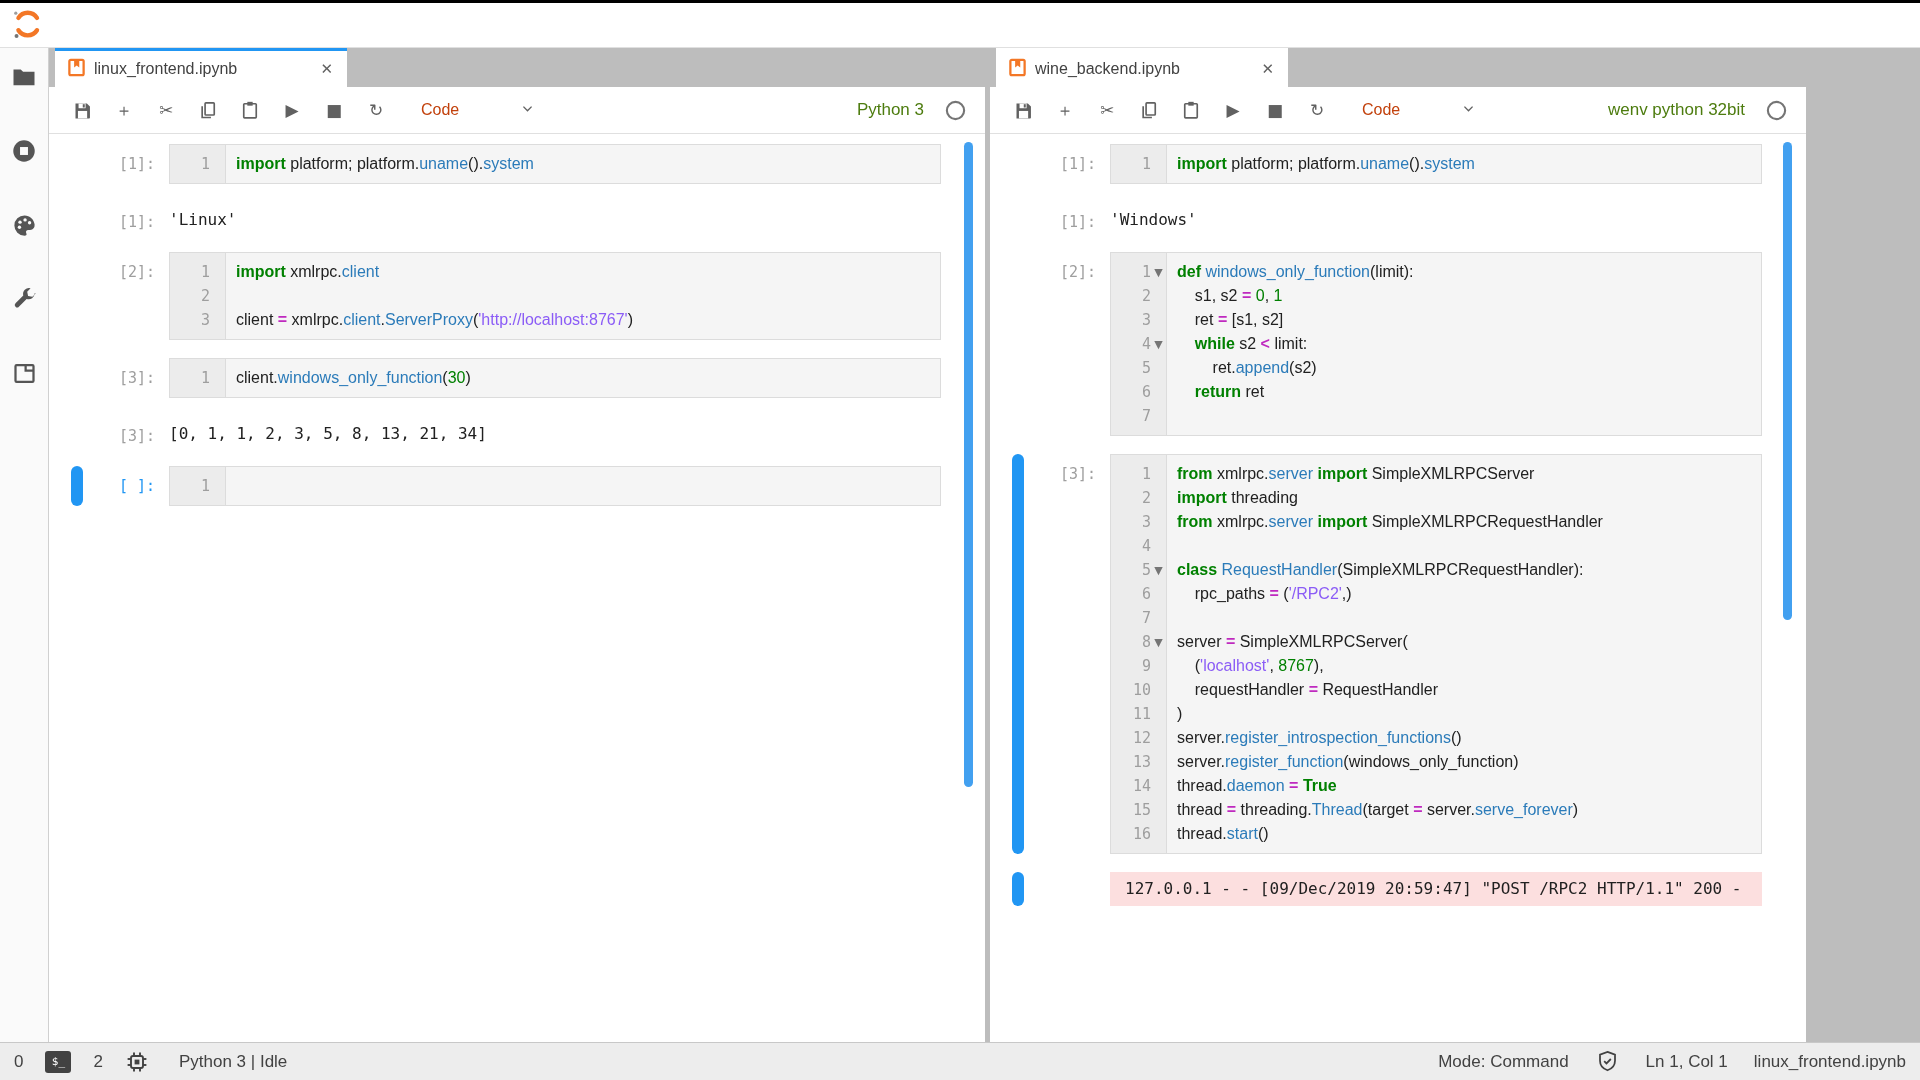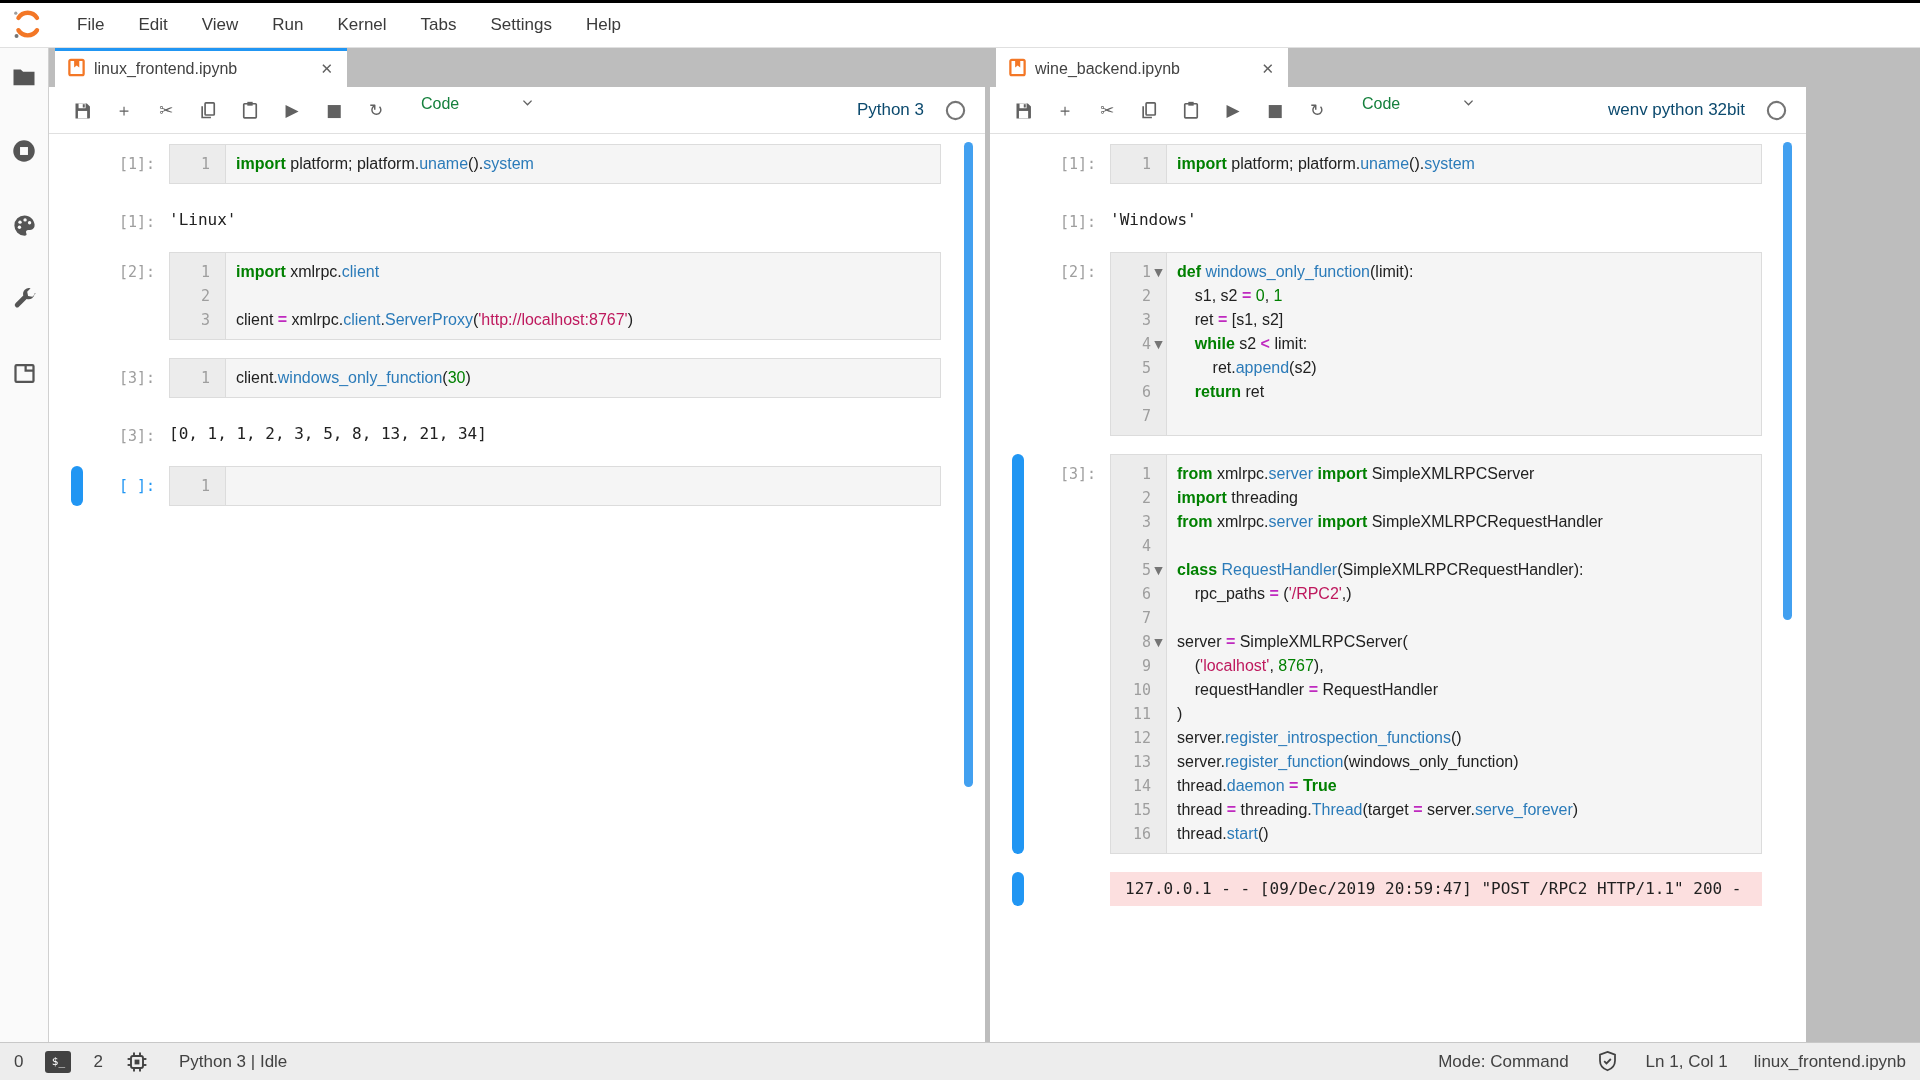--- a/index.html
+++ b/index.html
@@ -20,23 +20,23 @@
 
   .panel { position:absolute; top:0; bottom:0; display:flex; flex-direction:column; }
   .tabbar { height:39px; display:flex; align-items:flex-end; }
   .tab { height:39px; width:292px; margin-left:6px; background:#fff; display:flex; align-items:center; padding:0 10px 0 12px; border-top:3px solid transparent; }
   .tab.focused { border-top:3px solid #2196f3; }
   .tab-title { font-size:16px; color:#424242; margin-left:8px; flex:1; white-space:nowrap; overflow:hidden; }
   .tab-close { font-size:15px; color:#616161; padding:2px 4px; cursor:pointer; }
 
   .toolbar { height:47px; background:#fff; border-bottom:1px solid #e0e0e0; display:flex; align-items:center; padding:0 18px 0 16px; }
   .tbtn { width:34px; height:30px; display:flex; align-items:center; justify-content:center; margin-right:8px; color:#616161; font-size:17px; font-family:"DejaVu Sans", sans-serif; cursor:pointer; }
-  .celltype { width:132px; height:30px; margin-left:10px; display:flex; align-items:flex-start; justify-content:space-between; padding:0 8px 0 10px; font-size:16px; color:#15803d; cursor:pointer; }
+  .celltype { width:132px; height:30px; margin-left:10px; display:flex; align-items:center; justify-content:space-between; padding:0 8px 0 10px; font-size:16px; color:#c2410c; cursor:pointer; }
   .tb-spacer { flex:1; }
-  .kernel-name { font-size:17px; color:#0c4a6e; margin-right:20px; cursor:pointer; white-space:nowrap;margin-left:34px; }
+  .kernel-name { font-size:17px; color:#4d7c0f; margin-right:20px; cursor:pointer; white-space:nowrap;margin-left:34px; }
 
   .nb-content { position:relative; flex:1; background:#fff; overflow:hidden; padding-top:10px; }
 
   .cellrow { display:flex; margin-bottom:18px; position:relative; }
   .collapser { width:12px; margin-left:22px; border-radius:7px; background:transparent; flex-shrink:0; }
   .collapser.on { background:#2196f3; }
   .prompt { width:72px; flex-shrink:0; text-align:right; font-family:"DejaVu Sans Mono", monospace; font-size:15px; color:#9e9e9e; padding-top:8px; line-height:24px; margin-right:14px; }
   .prompt.active { color:#2196f3; }
   .cellmain { flex:1; margin-right:44px; min-width:0; }
 
@@ -44,21 +44,21 @@
   .gutter { width:56px; flex-shrink:0; background:#ececec; border-right:1px solid #dcdcdc; padding:7px 0; }
   .gutline { display:flex; align-items:center; justify-content:flex-end; height:24px; }
   .gutnum { font-family:"DejaVu Sans Mono", monospace; font-size:15px; color:#9e9e9e; }
   .fold { width:15px; font-size:11px; color:#757575; text-align:center; font-family:"DejaVu Sans", sans-serif; }
   .codearea { flex:1; padding:7px 0 7px 10px; overflow:hidden; }
   .codeline { font-family:Liberation Sans, sans-serif; font-size:16px; line-height:24px; height:24px; white-space:pre; color:#212121; }
 
   .tok-k { color:#008000; font-weight:bold; }
   .tok-b { color:#008000; font-weight:bold; }
   .tok-p { color:#2b7bb9; }
-  .tok-s { color:#be185d; }
+  .tok-s { color:#8b5cf6; }
   .tok-n { color:#008000; }
   .tok-o { color:#bf29bf; font-weight:bold; }
 
   .outtext { font-family:"DejaVu Sans Mono", monospace; font-size:16px; line-height:24px; color:#212121; padding-top:6px; white-space:pre; }
   .stderrbox { background:#fcdfdf; padding:5px 15px; font-family:"DejaVu Sans Mono", monospace; font-size:16px; line-height:24px; color:#212121; white-space:pre; }
 
   .vscroll { position:absolute; width:9px; border-radius:5px; background:#42a0f0; }
 
   
   #statusbar { position:absolute; left:0; right:0; bottom:0; height:38px; background:#ededed; border-top:1px solid #c8c8c8; display:flex; align-items:center; font-size:17px; color:#424242; padding:0 14px; }
@@ -74,30 +74,20 @@
 
 <div id="topstrip"></div>
 
 <div id="menubar">
   <svg id="logo" viewBox="0 0 40 40">
     <path d="M11 12.5 A 11.5 11.5 0 0 1 30.5 12.5" stroke="#f37726" stroke-width="4.6" fill="none" stroke-linecap="round"></path>
     <path d="M30.5 25.5 A 11.5 11.5 0 0 1 11 25.5" stroke="#f37726" stroke-width="4.6" fill="none" stroke-linecap="round"></path>
     <circle cx="8.2" cy="7.5" r="1.7" fill="#9e9e9e"></circle>
     <circle cx="9" cy="31.5" r="2.1" fill="#757575"></circle>
   </svg>
-  <nav id="menu-items" style="display:flex;">
-      <div class="menu-item">File</div>
-      <div class="menu-item">Edit</div>
-      <div class="menu-item">View</div>
-      <div class="menu-item">Run</div>
-      <div class="menu-item">Kernel</div>
-      <div class="menu-item">Tabs</div>
-      <div class="menu-item">Settings</div>
-      <div class="menu-item">Help</div>
-    </nav>
 </div>
 
 <div id="main">
   <div id="sidebar">
       <div class="side-icon">
         <svg width="28" height="28" viewBox="0 0 24 24">
           <path d="M3 5.5h6.2l2 2H21V19H3z" fill="#555"></path>
         </svg>
       </div>
       <div class="side-icon">

